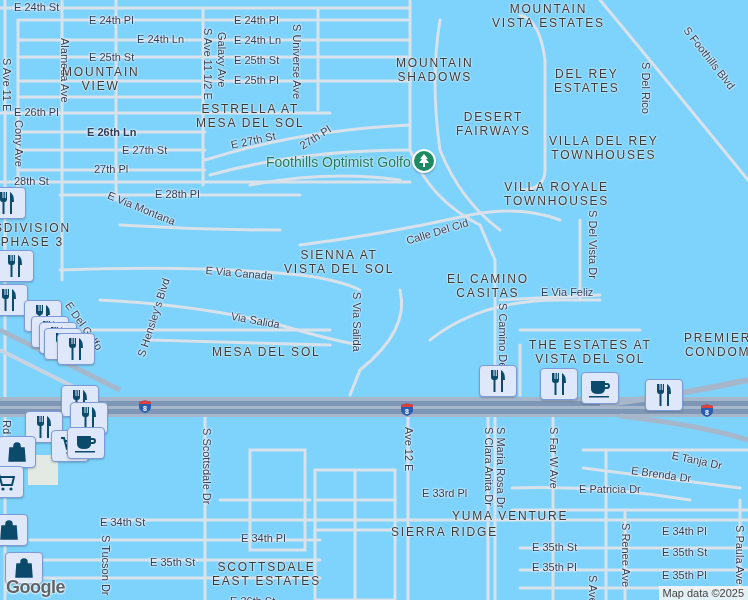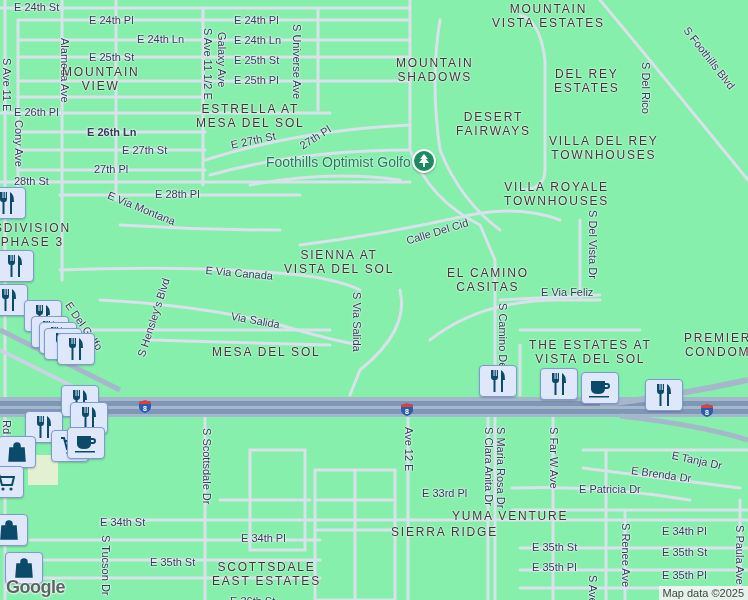--- a/index.html
+++ b/index.html
@@ -1,17 +1,17 @@
 <!DOCTYPE html>
 <html><head>
 <meta charset="utf-8">
 <style>
   html, body { margin: 0; padding: 0; }
   body { width: 748px; height: 600px; overflow: hidden; background: #f4f3f4; font-family: "Liberation Sans", sans-serif; }
-  #map { position: relative; width: 748px; height: 600px; overflow: hidden; background: #86efac; }
+  #map { position: relative; width: 748px; height: 600px; overflow: hidden; background: #7dd3fc; }
   #roads { position: absolute; left: 0; top: 0; }
   .street { position: absolute; font-size: 11px; color: #2c3e5c; white-space: nowrap; line-height: 1; text-shadow: 0 0 2px #f4f3f4, 0 0 2px #f4f3f4, 0 0 2px #f4f3f4; transform-origin: left top; }
   .area { position: absolute; font-size: 12px; letter-spacing: 1.8px; color: #3a3a3a; text-align: center; line-height: 14px; white-space: nowrap; font-weight: 500; text-shadow: 0 0 2px #f4f3f4, 0 0 2px #f4f3f4; }
   .park { position: absolute; font-size: 14px; color: #1e7d5c; white-space: nowrap; text-shadow: 0 0 2px #f4f3f4, 0 0 2px #f4f3f4; }
   .park-pin { position: absolute; width: 20px; height: 20px; border-radius: 50%; background: #1e8a62; border: 2px solid #fff; box-shadow: 0 1px 2px rgba(0,0,0,0.3); display: flex; align-items: center; justify-content: center; }
   .poi { position: absolute; width: 36px; height: 30px; background: #dfe8fb; border: 1px solid #7c9ad6; border-radius: 4px; display: flex; align-items: center; justify-content: center; box-shadow: 0 1px 2px rgba(0,0,0,0.2); cursor: pointer; }
   .poi::after { content: ""; position: absolute; left: 50%; bottom: -8px; margin-left: -7px; width: 12px; height: 12px; background: #dfe8fb; border-right: 1px solid #7c9ad6; border-bottom: 1px solid #7c9ad6; transform: rotate(45deg); z-index: -1; }
   .poi svg { display: block; }
   .shield { position: absolute; width: 14px; height: 14px; }
   .google-logo { position: absolute; left: 6px; bottom: 2px; font-size: 18px; font-weight: bold; color: #5f6368; text-shadow: 0 0 2px #fff, 0 0 2px #fff, 0 0 3px #fff; letter-spacing: -0.5px; }
@@ -189,21 +189,21 @@
   <div class="area" style="left:554px;top:67px;"><span style="white-space:pre;">DEL REY
 ESTATES</span></div>
   <div class="area" style="left:456px;top:110px;"><span style="white-space:pre;">DESERT
 FAIRWAYS</span></div>
   <div class="area" style="left:549px;top:134px;"><span style="white-space:pre;">VILLA DEL REY
 TOWNHOUSES</span></div>
   <div class="area" style="left:504px;top:180px;"><span style="white-space:pre;">VILLA ROYALE
 TOWNHOUSES</span></div>
   <div class="area" style="left:284px;top:248px;"><span style="white-space:pre;">SIENNA AT
 VISTA DEL SOL</span></div>
-  <div class="area" style="left:447px;top:266px;"><span style="white-space:pre;">EL CAMINO
+  <div class="area" style="left:447px;top:272px;"><span style="white-space:pre;">EL CAMINO
 CASITAS</span></div>
   <div class="area" style="left:212px;top:345px;"><span style="white-space:pre;">MESA DEL SOL</span></div>
   <div class="area" style="left:529px;top:338px;"><span style="white-space:pre;">THE ESTATES AT
 VISTA DEL SOL</span></div>
   <div class="area" style="left:684px;top:331px;"><span style="white-space:pre;">PREMIER
 CONDOM</span></div>
   <div class="area" style="left:-6px;top:221px;"><span style="white-space:pre;">SDIVISION
 PHASE 3</span></div>
   <div class="area" style="left:452px;top:509px;"><span style="white-space:pre;">YUMA VENTURE</span></div>
   <div class="area" style="left:391px;top:525px;"><span style="white-space:pre;">SIERRA RIDGE</span></div>

